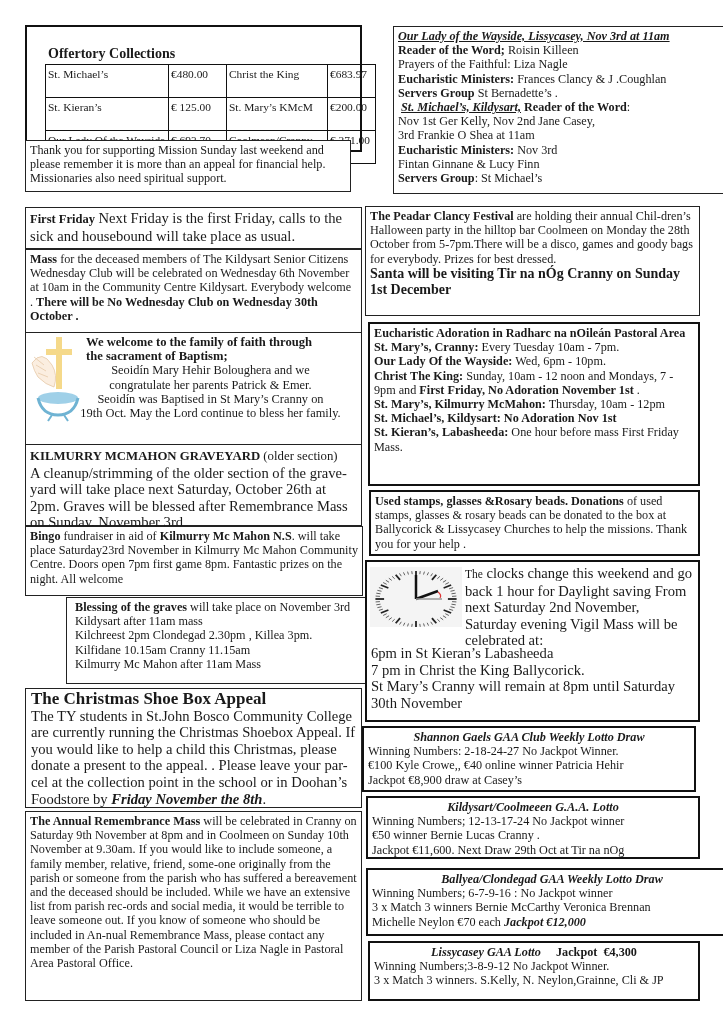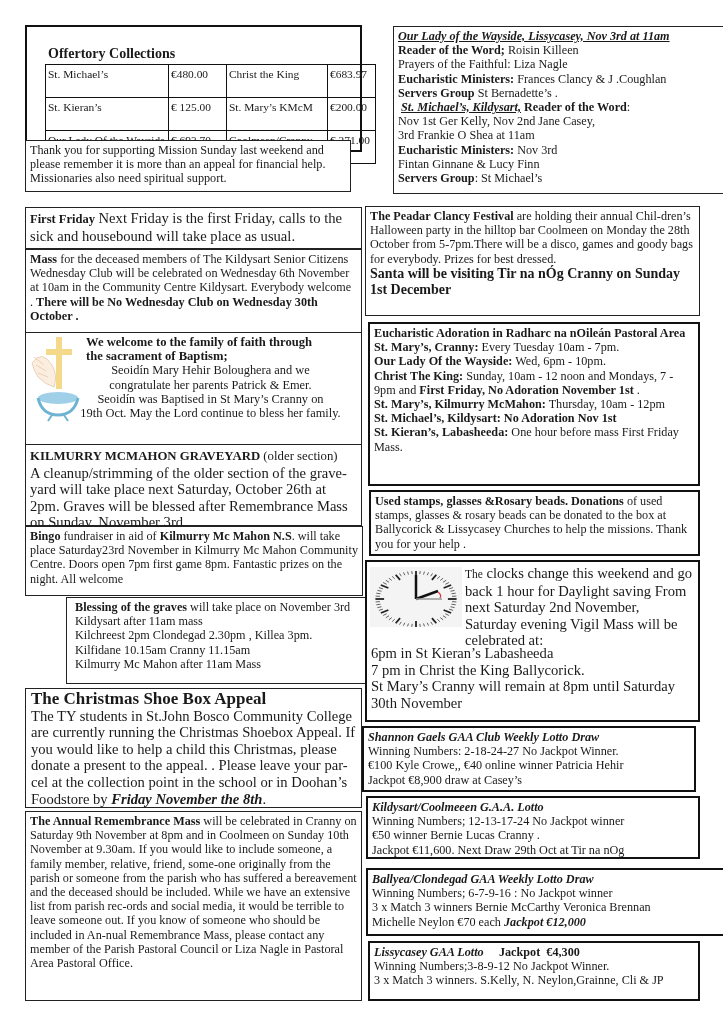--- a/index.html
+++ b/index.html
@@ -4,21 +4,21 @@
 <style>
   html, body { margin:0; padding:0; background:#ffffff; }
   body { width:723px; height:1023px; position:relative; overflow:hidden;
          font-family:"Liberation Serif", serif; color:#1a1a1a; }
   .box { position:absolute; border:1.5px solid #222; background:#fff; box-sizing:border-box;
          font-size:12.2px; line-height:14.2px; padding:2px 4px; }
   .box.thick { border:2px solid #111; }
   .lg { font-size:14.6px; line-height:16.6px; }
   b, .b { font-weight:bold; }
   .bi { font-weight:bold; font-style:italic; }
-  .ctr { text-align:left;font-family:Liberation Serif, serif; }
+  .ctr { text-align:center;font-family:Liberation Serif, serif; }
   .ul { text-decoration:underline; }
 
   
   #offertory { left:25px; top:25px; width:337px; height:127px; padding:16px; border:2px solid #111; }
   #offertory .title { font-size:14px; font-weight:bold; padding:3px 5px 2px; line-height:16px; }
   #offertory table { border-collapse:collapse; margin:0 2px; width:331px; }
   #offertory td { border:1.5px solid #111; font-size:11.4px; line-height:12.5px; vertical-align:top; padding:3px 2px; height:26px; }
   #offertory td.c1 { width:118px; } #offertory td.c2 { width:53px; }
   #offertory td.c3 { width:96px; }
 

